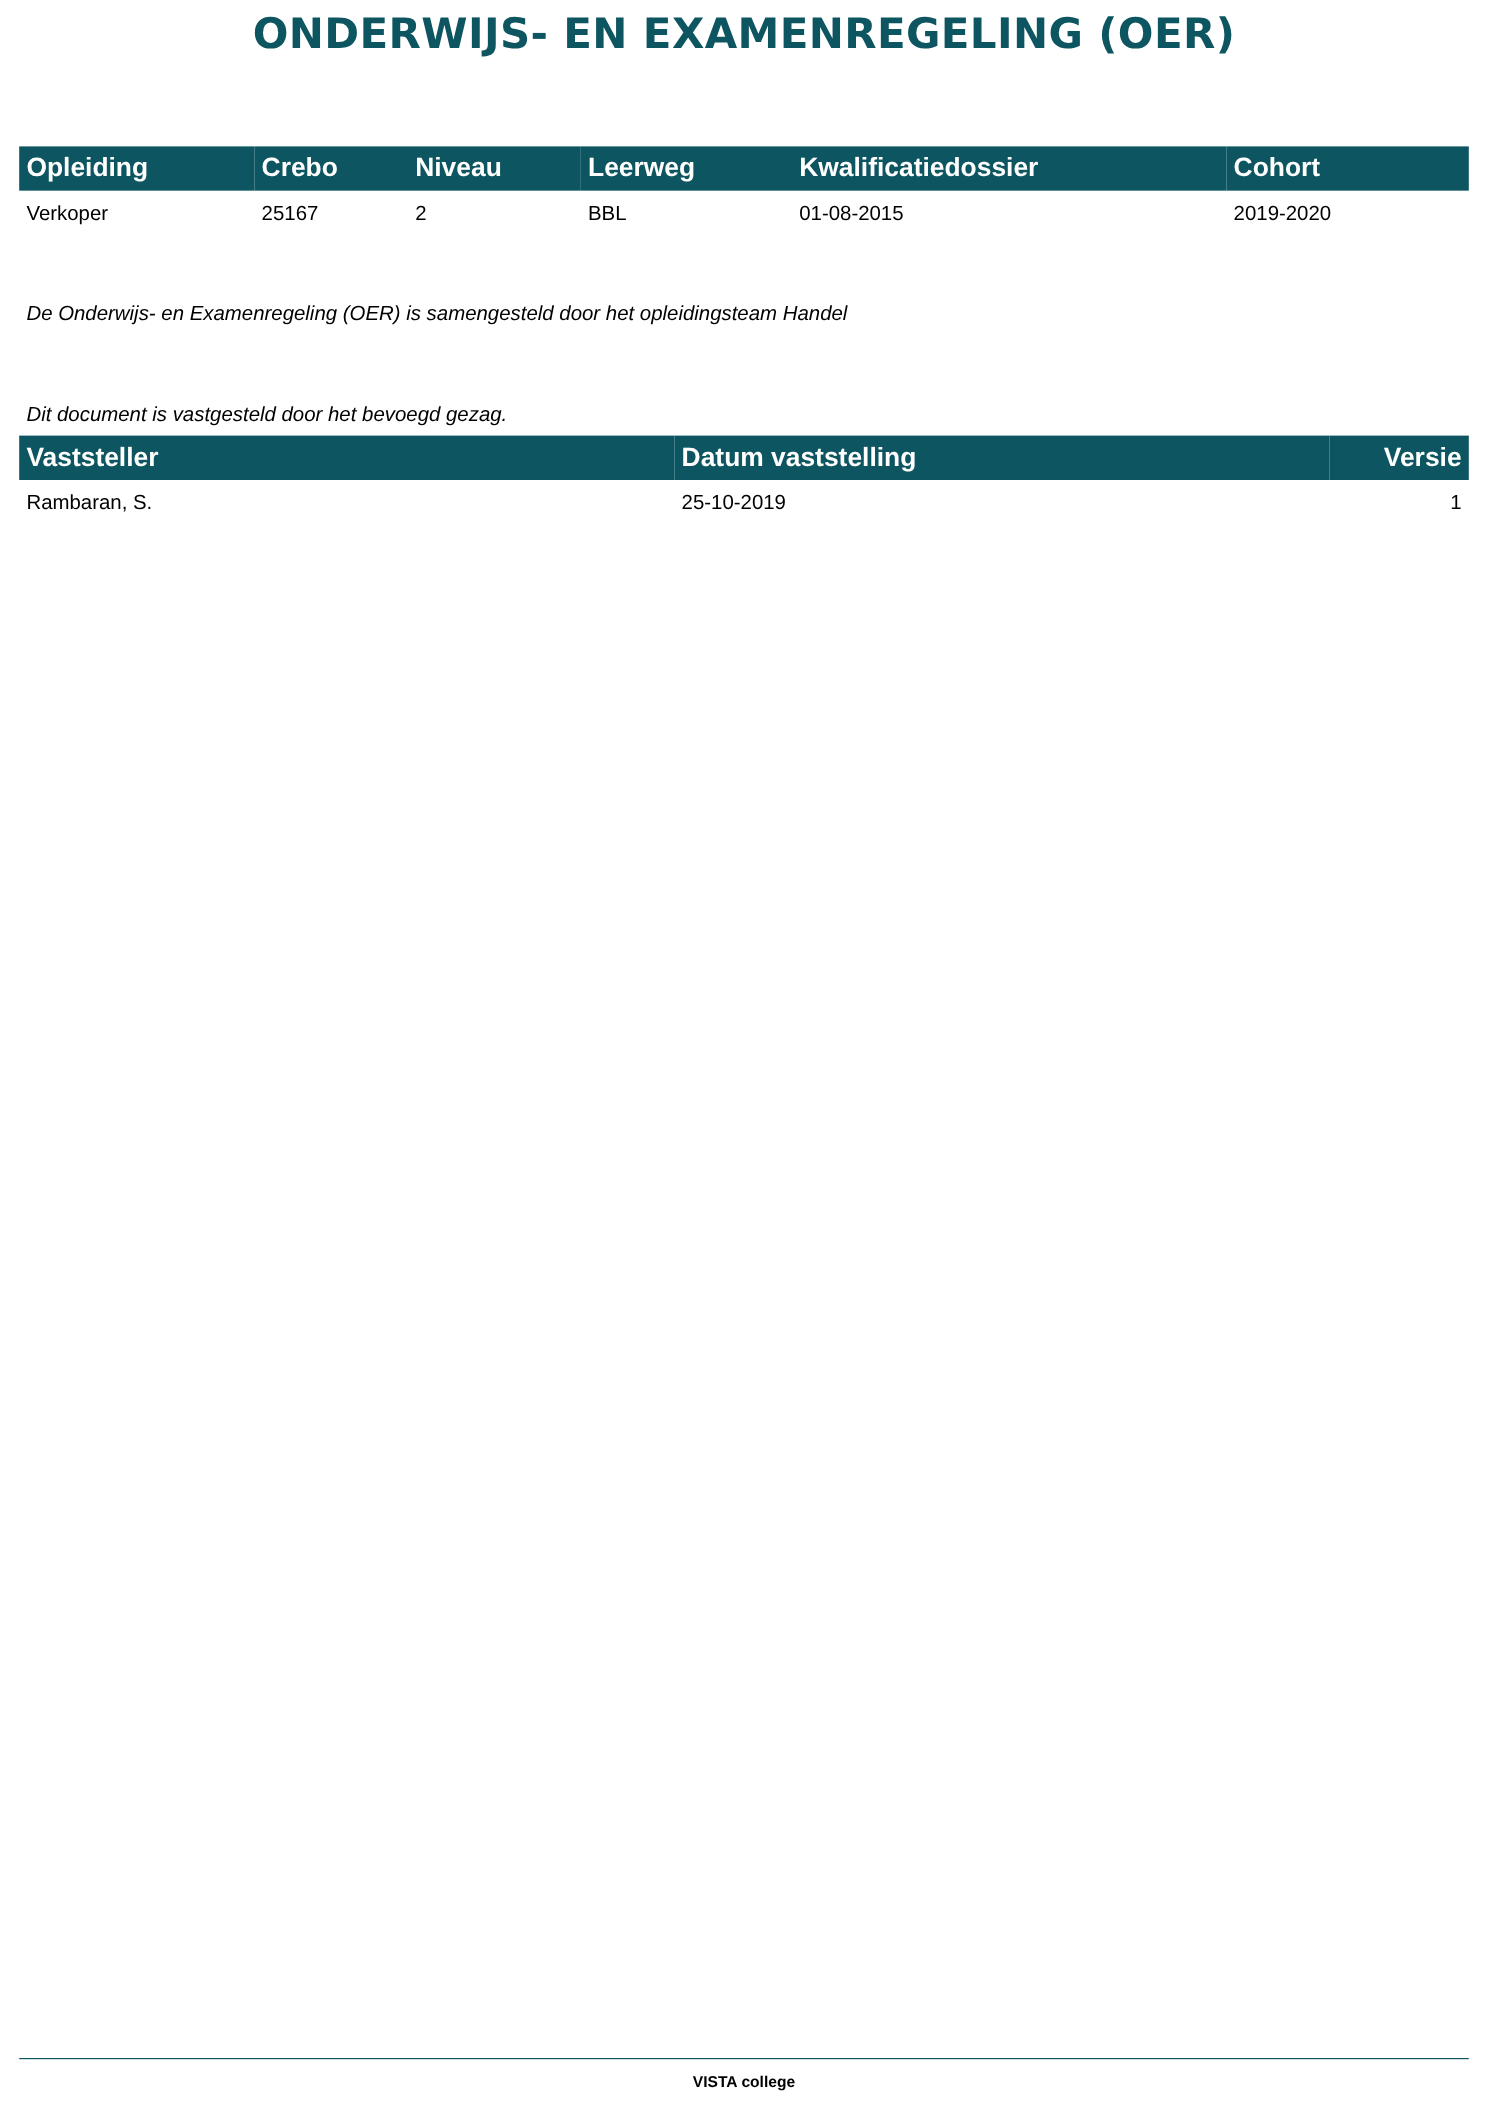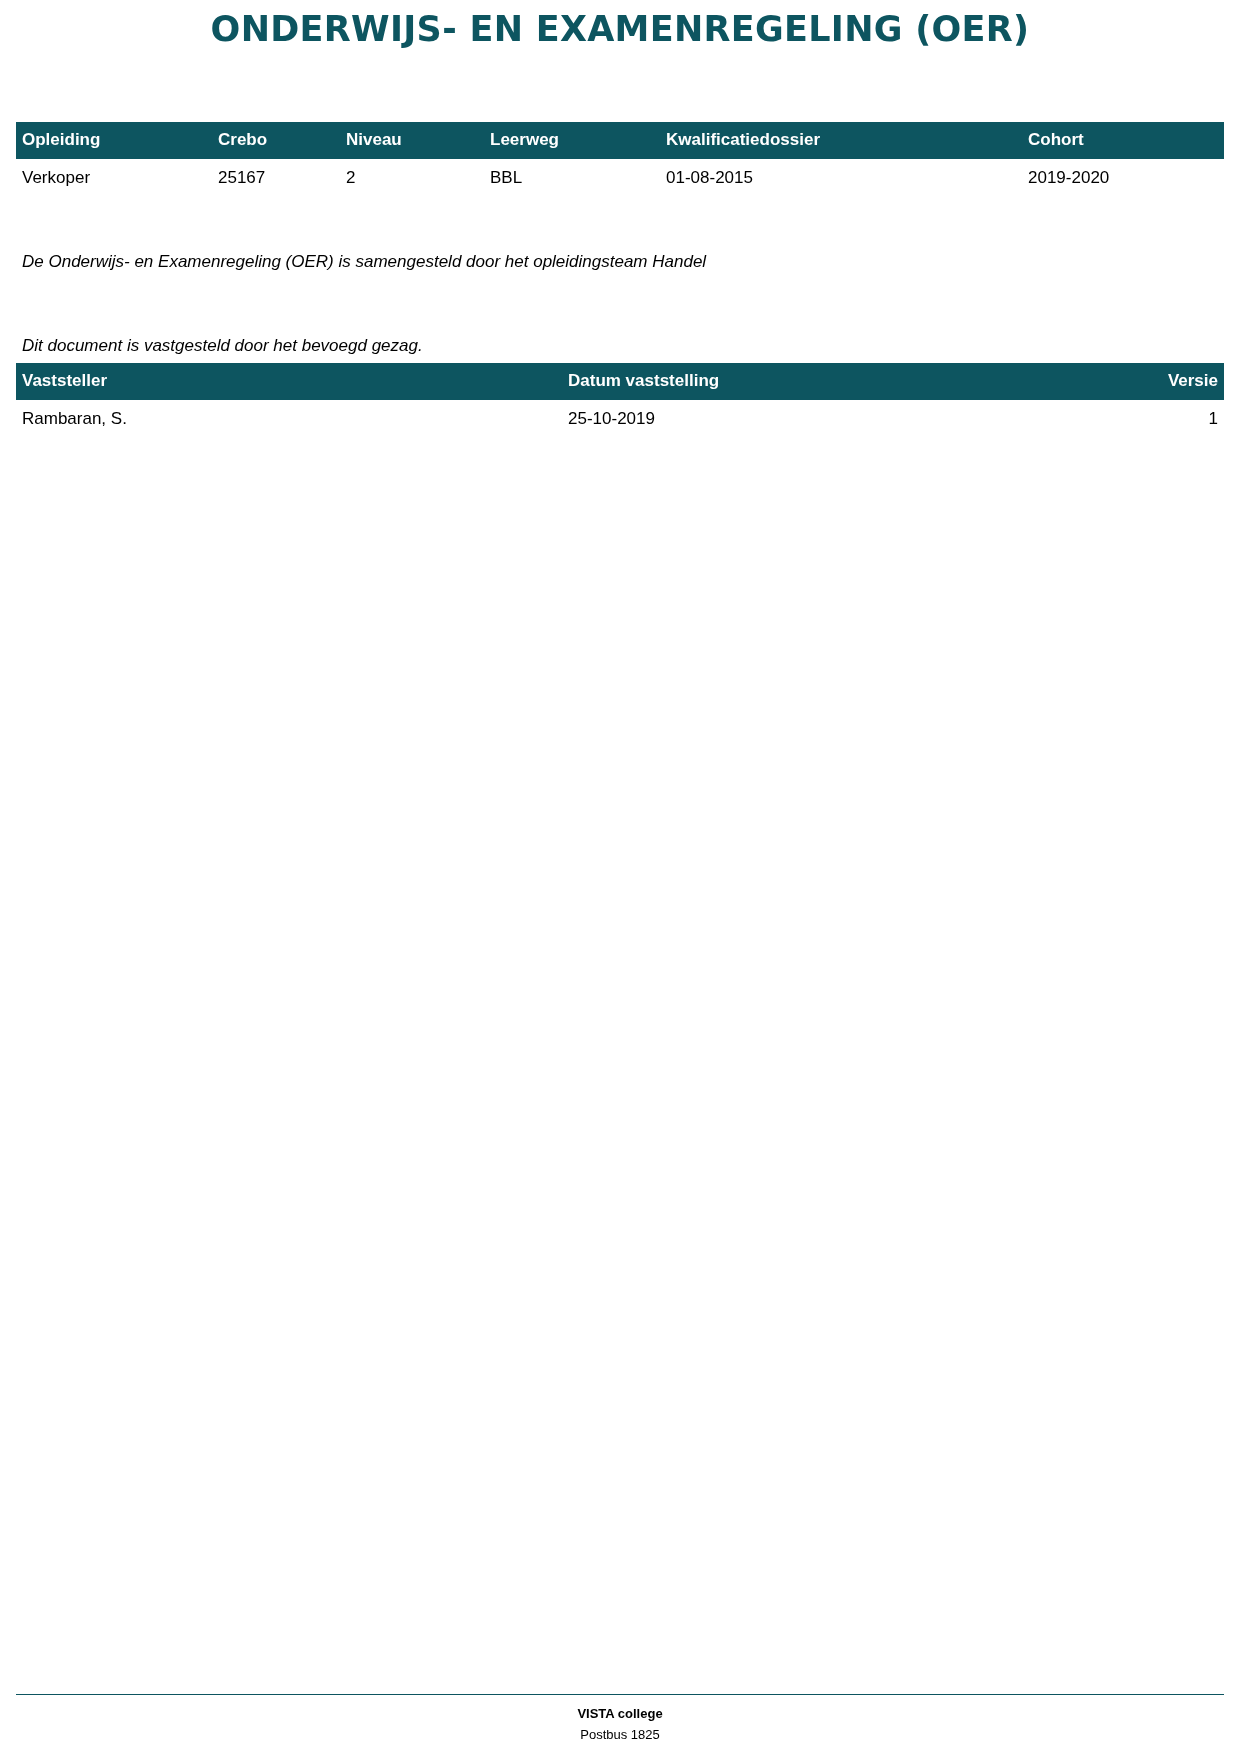--- a/index.html
+++ b/index.html
@@ -41,21 +41,21 @@
     border-collapse: collapse;
     table-layout: fixed;
     font-size: 17px;
   }
   table.oer thead th {
     background: #0d5560;
     color: #ffffff;
     font-weight: bold;
     text-align: left;
     padding: 7px 6px 8px 6px;
-    font-size: 17px;
+    font-size: 22px;
     line-height: 22px;
     white-space: nowrap;
   }
   table.oer tbody td {
     background: #ffffff;
     color: #000000;
     text-align: left;
     padding: 8px 6px 6px 6px;
     font-size: 17px;
     line-height: 22px;
@@ -176,17 +176,16 @@
         <td>25-10-2019</td>
         <td class="ta-right">1</td>
       </tr>
     </tbody>
   </table>
 
   <footer class="page-footer">
     <div class="footer-rule"></div>
     <div class="footer-lines">
       <div class="bold">VISTA college</div>
-      <div>Postbus 1825</div>
     </div>
   </footer>
 
 </div>
 
 </body></html>

